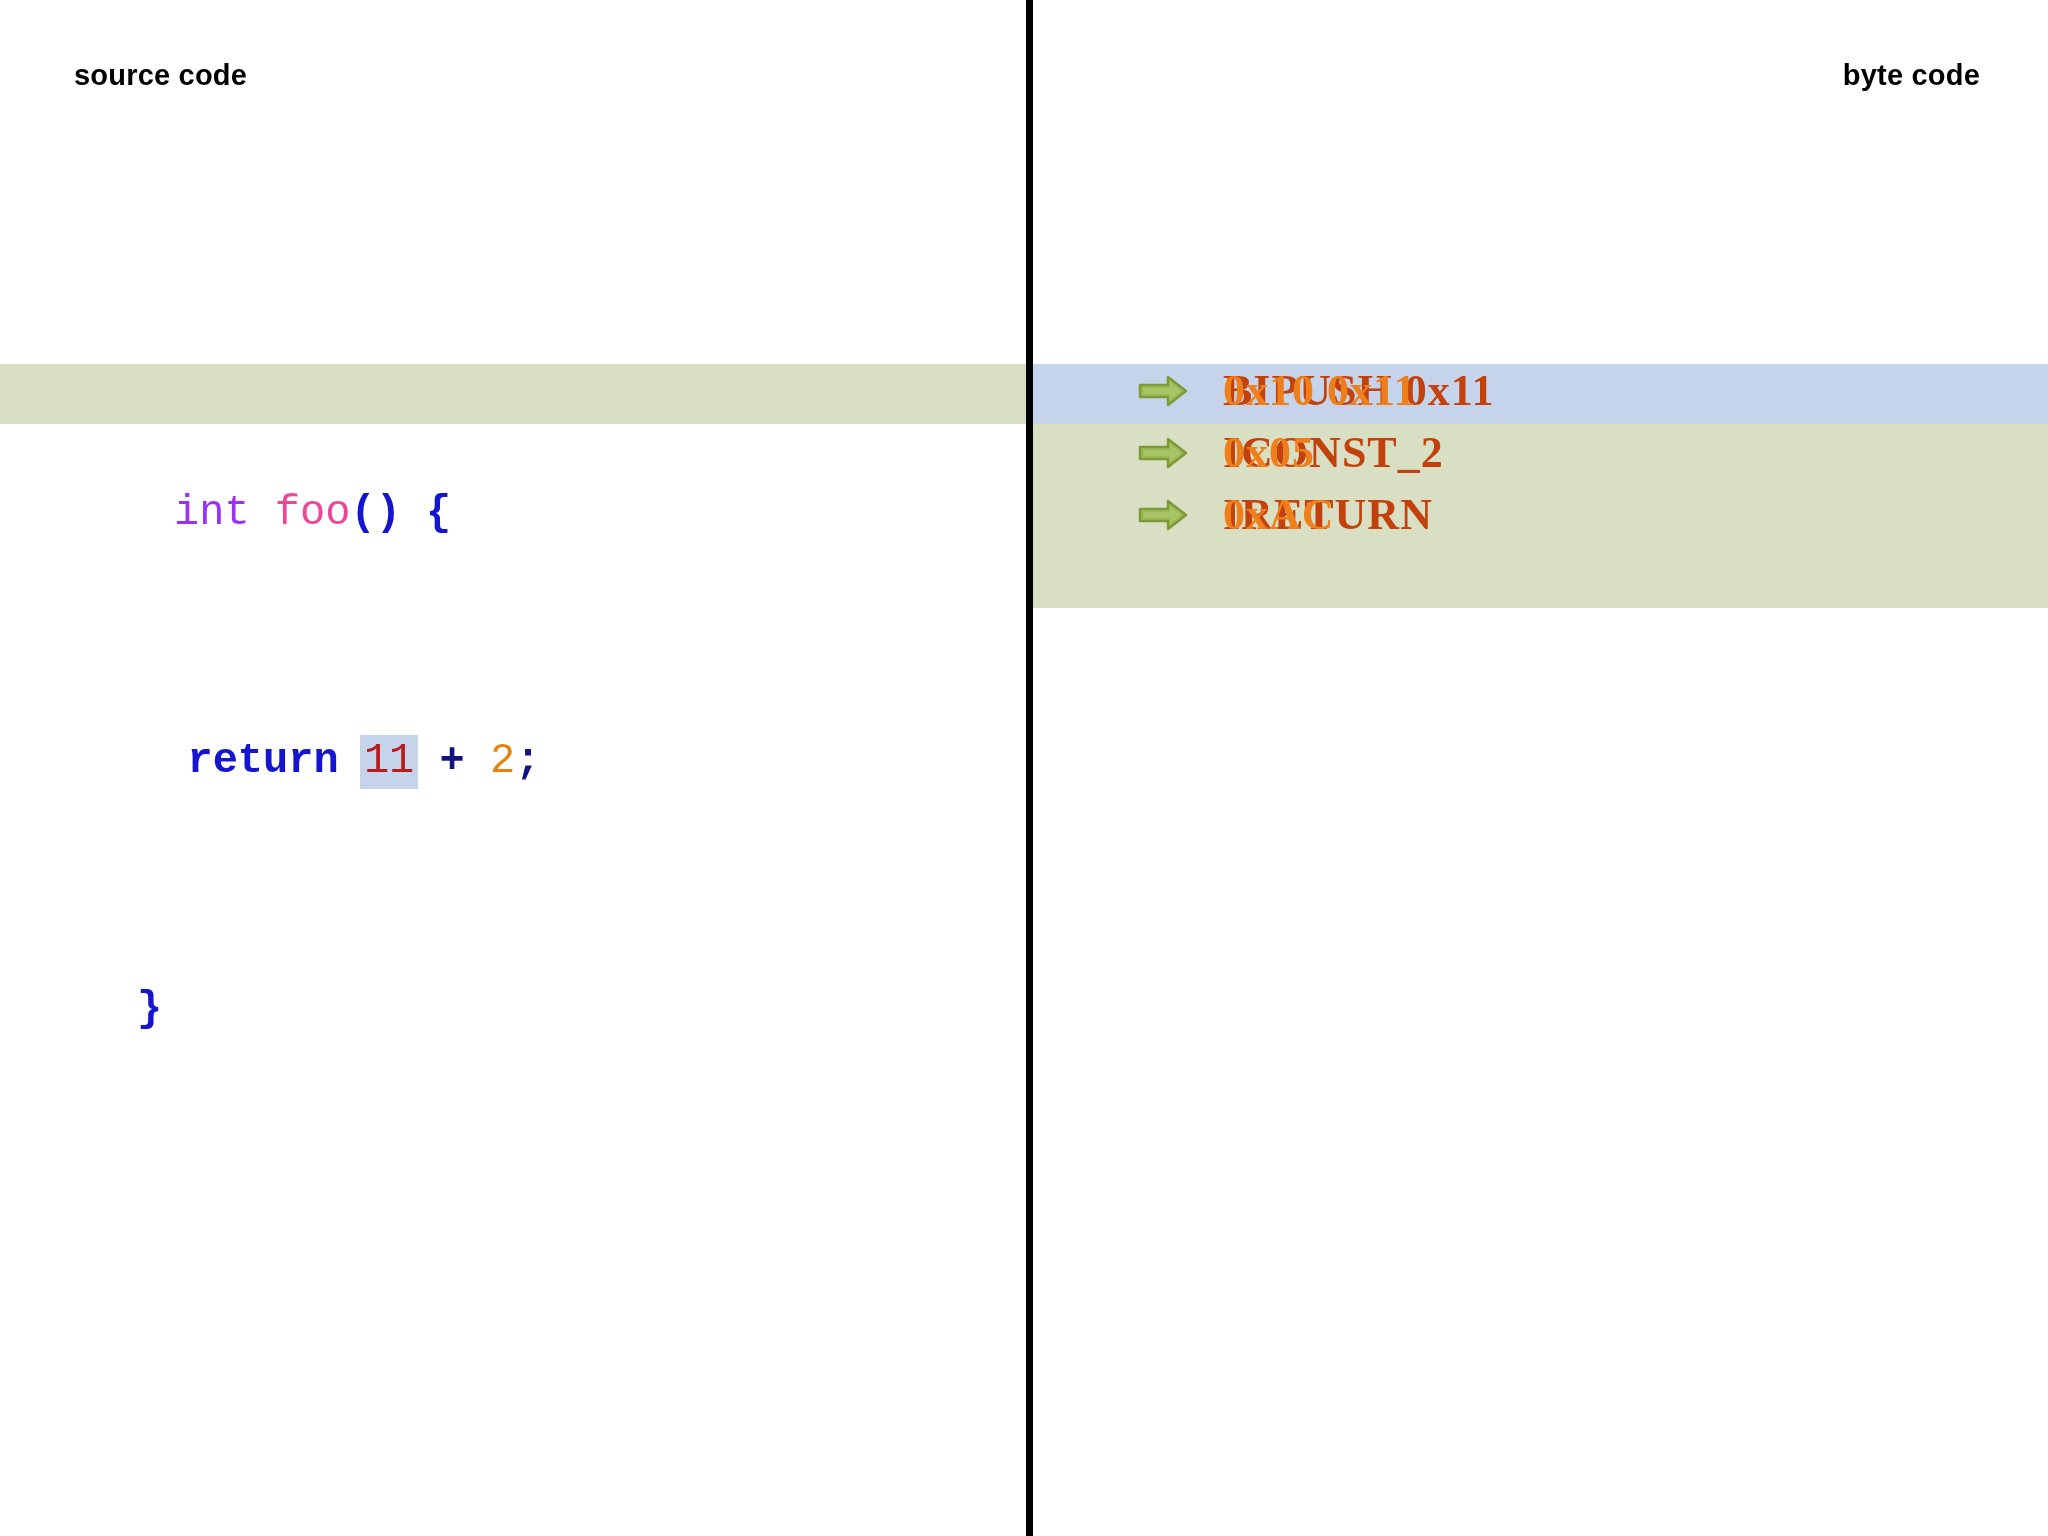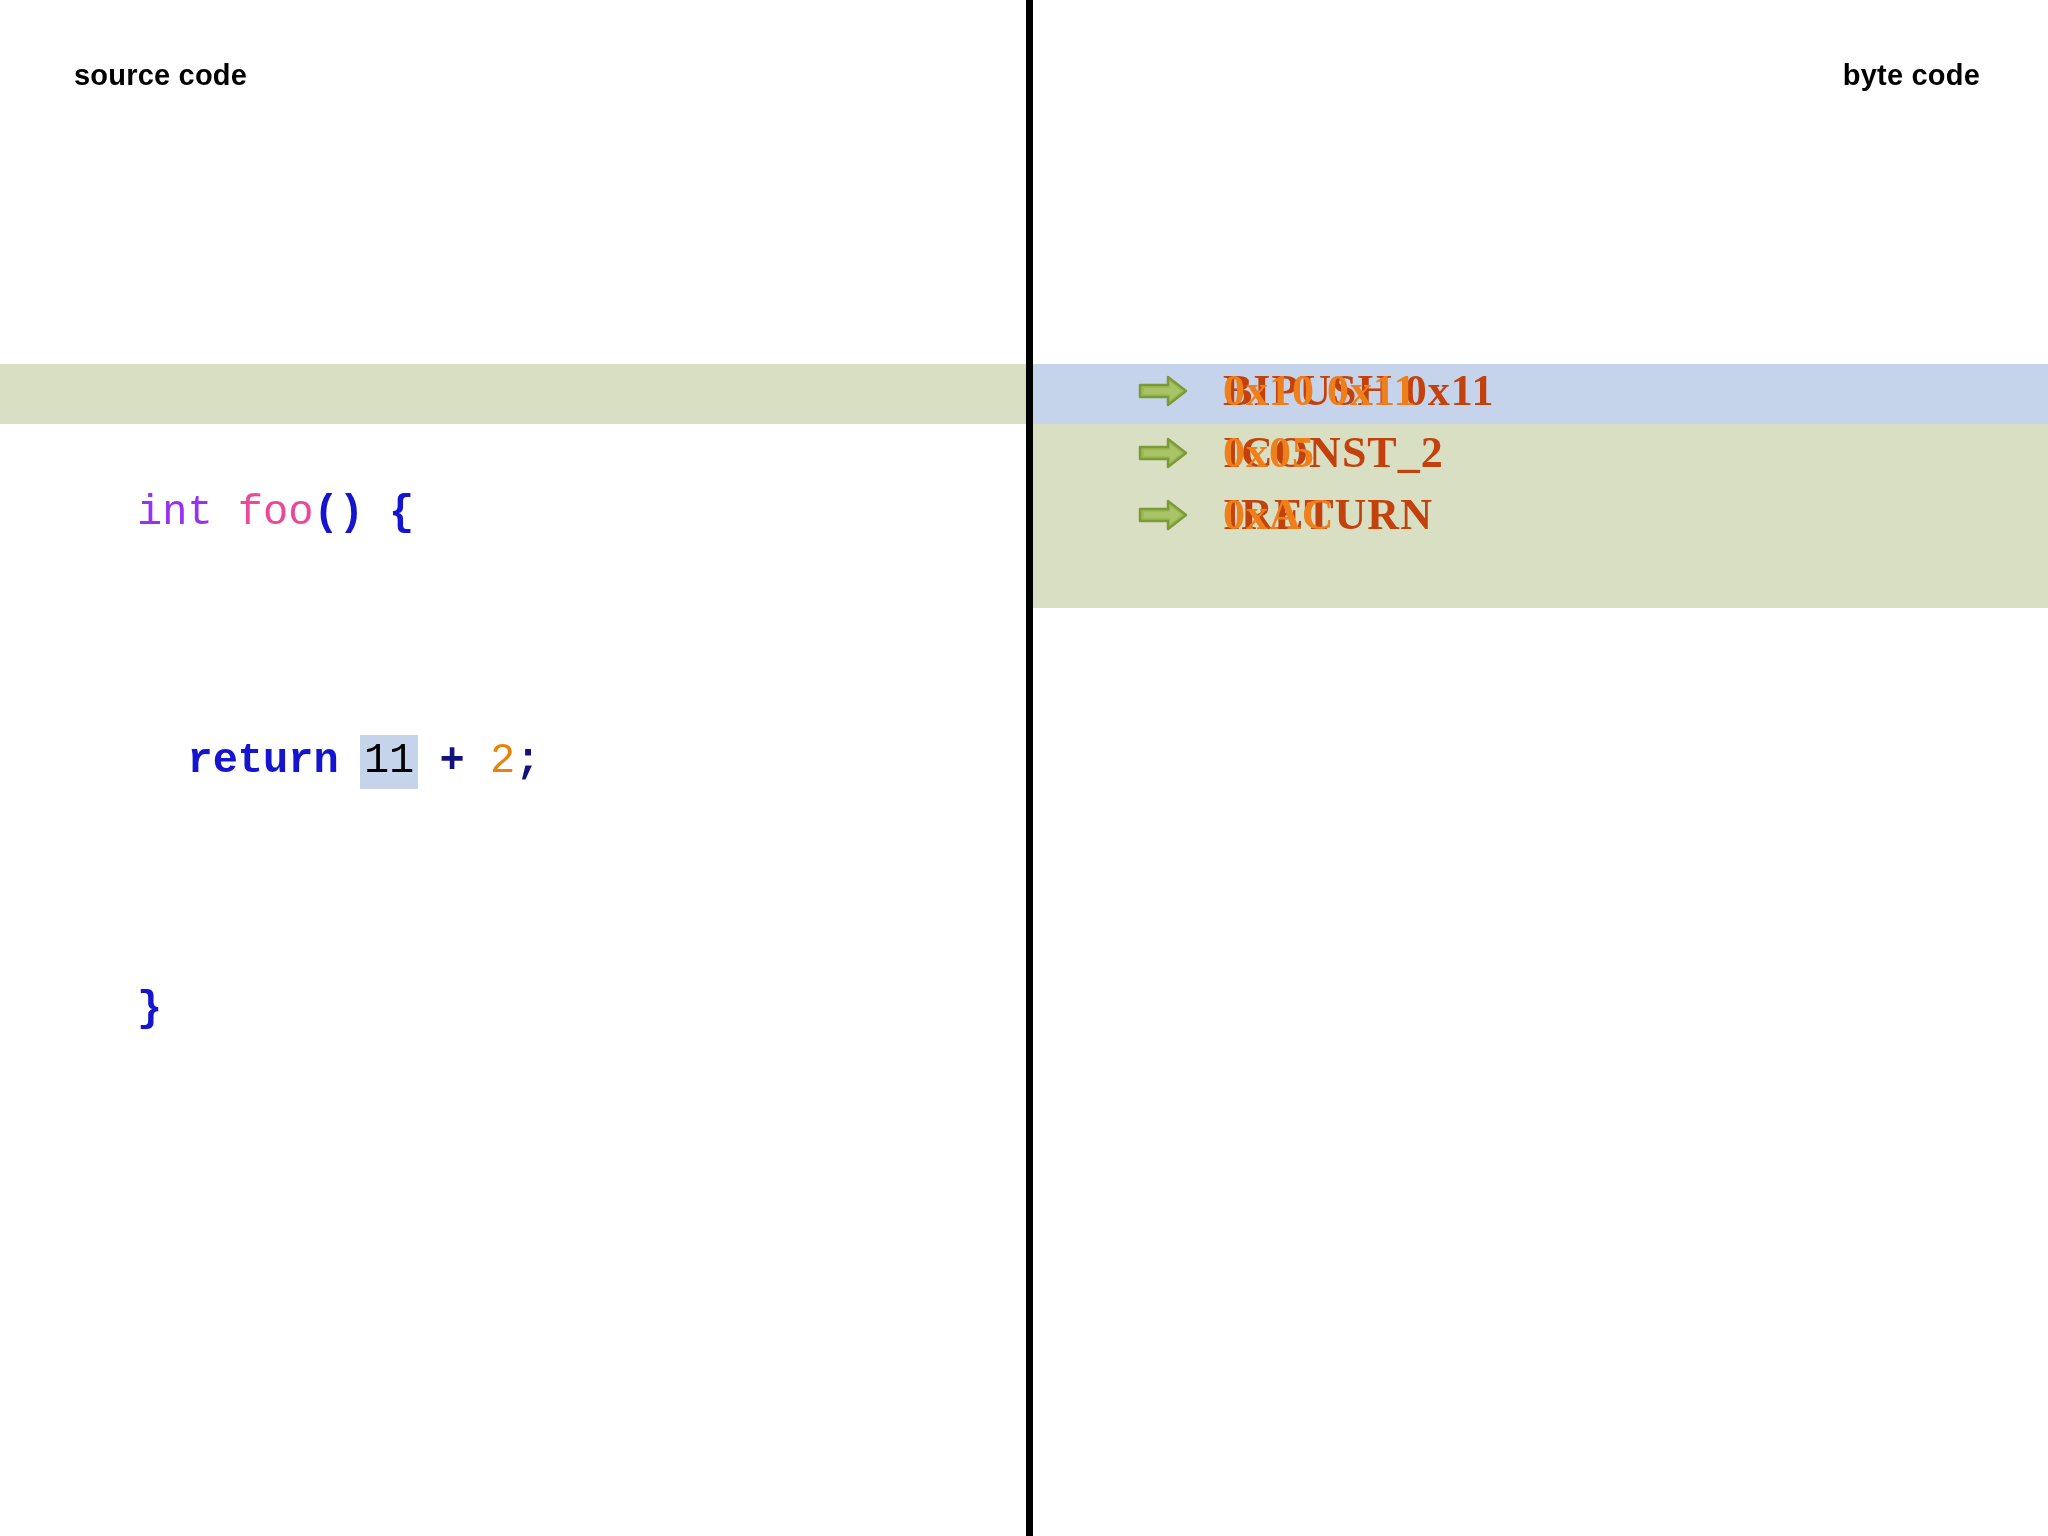--- a/index.html
+++ b/index.html
@@ -56,28 +56,28 @@
   .code-block {
     position: absolute;
     left: 137px;
     top: 296px;
     font-family: "Liberation Mono", "DejaVu Sans Mono", monospace;
     font-size: 42px;
     line-height: 62px;
     white-space: pre;
   }
   .code-line { height: 62px; }
-  .tok-type   { color: #9a30f0; }
+  .tok-type   { color: #9a30f0; margin-left: 37px; }
   .tok-plain  { color: #ec4899; }
   .tok-punct  { color: #1515cf; font-weight: bold; }
   .tok-kw     { color: #1515cf; font-weight: bold; }
   .tok-num    { color: #e8820c; }
   .tok-op     { color: #12127e; font-weight: bold; }
   .num-boxed {
-    color: #000000;
+    color: #b91c1c;
     background: #c5d4ea;
     padding: 2px 4px 4px 4px;
     margin: 8px -4px;
   }
 
   
   #byte-pane {
     position: absolute;
     left: 1033px; top: 0;
     width: 1015px; height: 1288px;

